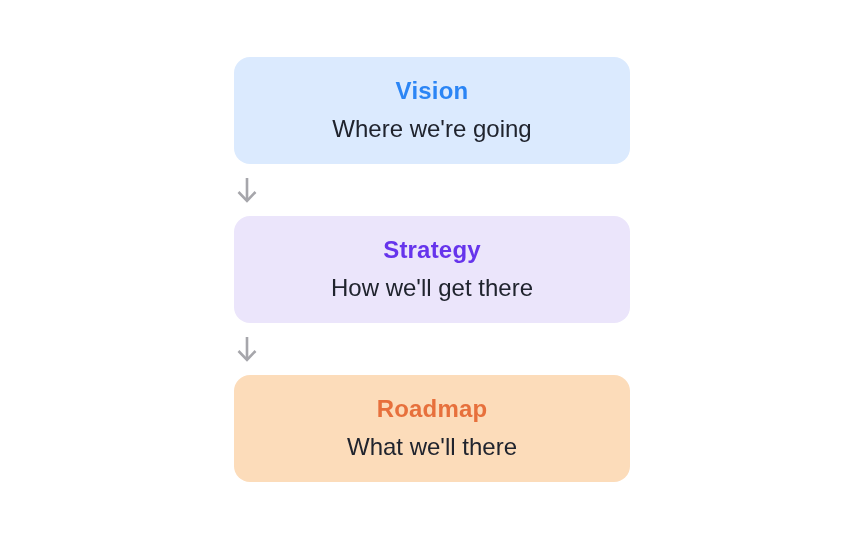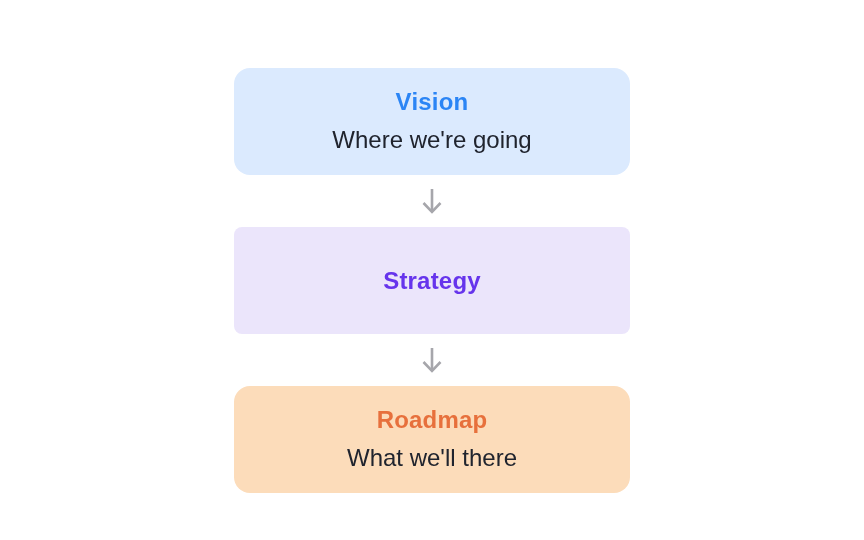--- a/index.html
+++ b/index.html
@@ -12,26 +12,26 @@
   }
   .canvas {
     position: relative;
     width: 864px;
     height: 540px;
     background: #ffffff;
   }
   .flow {
     position: absolute;
     left: 50%;
-    top: 68px;
+    top: 57px;
     transform: translateX(-50%);
     width: 396px;
     display: flex;
     flex-direction: column;
-    align-items: center;
+    align-items: flex-start;
   }
   .stage {
     width: 396px;
     height: 107px;
     border-radius: 16px;
     display: flex;
     flex-direction: column;
     align-items: center;
     justify-content: center;
     gap: 11px;
@@ -69,22 +69,23 @@
       <div class="stage-subtitle">Where we're going</div>
     </div>
 
     <div class="arrow-slot">
       <svg width="26" height="30" viewBox="0 0 26 30" fill="none">
         <path d="M13 3 L13 24" stroke="#a6a6ab" stroke-width="2.6"></path>
         <path d="M4.5 17 L13 25.8 L21.5 17" stroke="#a6a6ab" stroke-width="2.6" fill="none" stroke-linejoin="miter"></path>
       </svg>
     </div>
 
-    <div class="stage" style="background: rgb(235, 229, 251); border-radius: 8px;">
+    <div class="stage" style="background: rgb(235, 229, 251);">
       <div class="stage-title" style="color: rgb(102, 52, 236);">Strategy</div>
+      <div class="stage-subtitle">How we'll get there</div>
     </div>
 
     <div class="arrow-slot">
       <svg width="26" height="30" viewBox="0 0 26 30" fill="none">
         <path d="M13 3 L13 24" stroke="#a6a6ab" stroke-width="2.6"></path>
         <path d="M4.5 17 L13 25.8 L21.5 17" stroke="#a6a6ab" stroke-width="2.6" fill="none" stroke-linejoin="miter"></path>
       </svg>
     </div>
 
     <div class="stage" style="background: rgb(252, 220, 186);">

